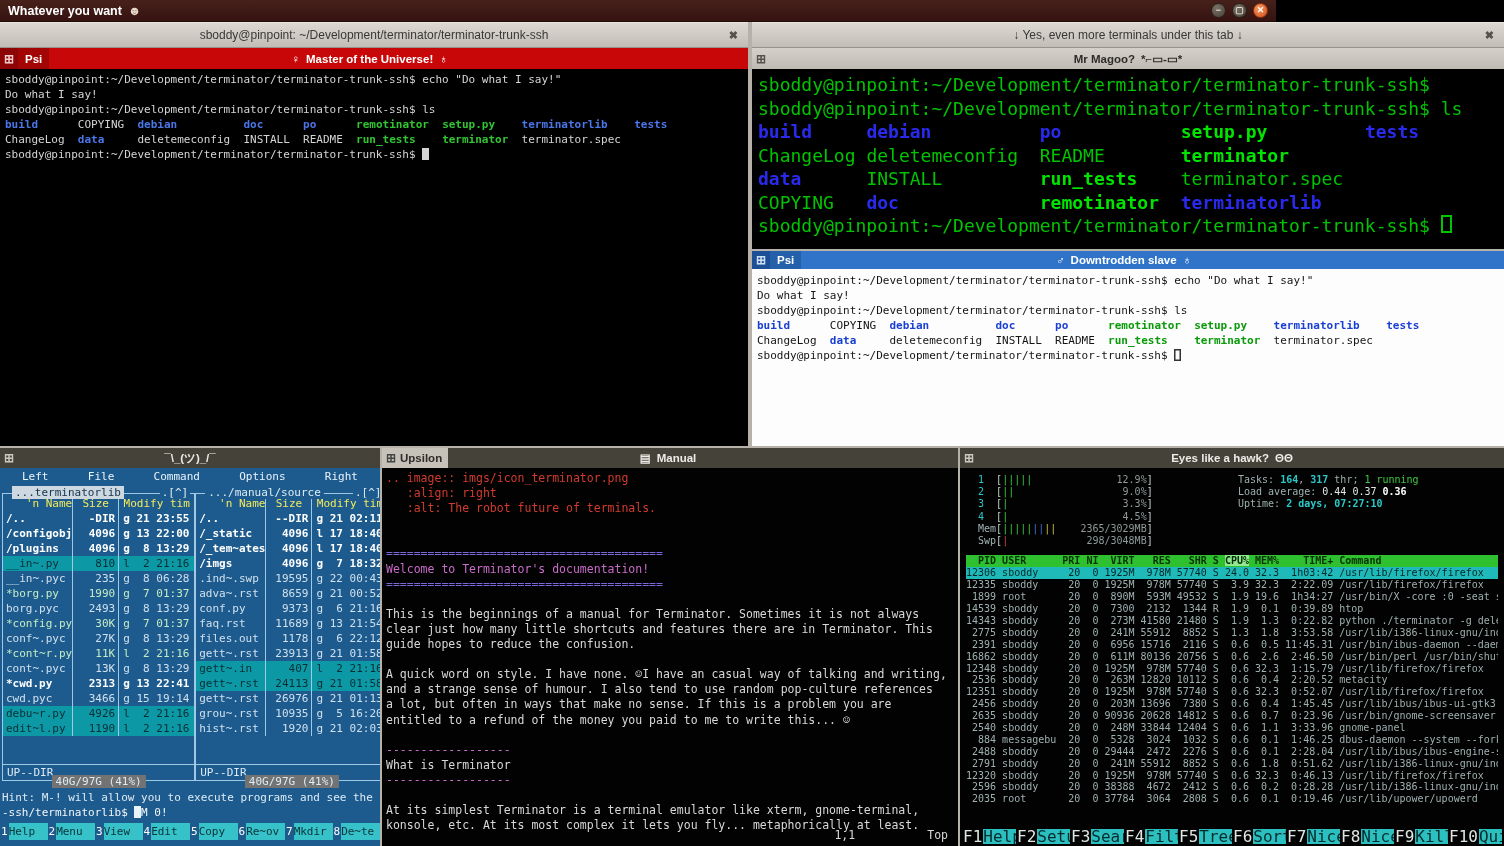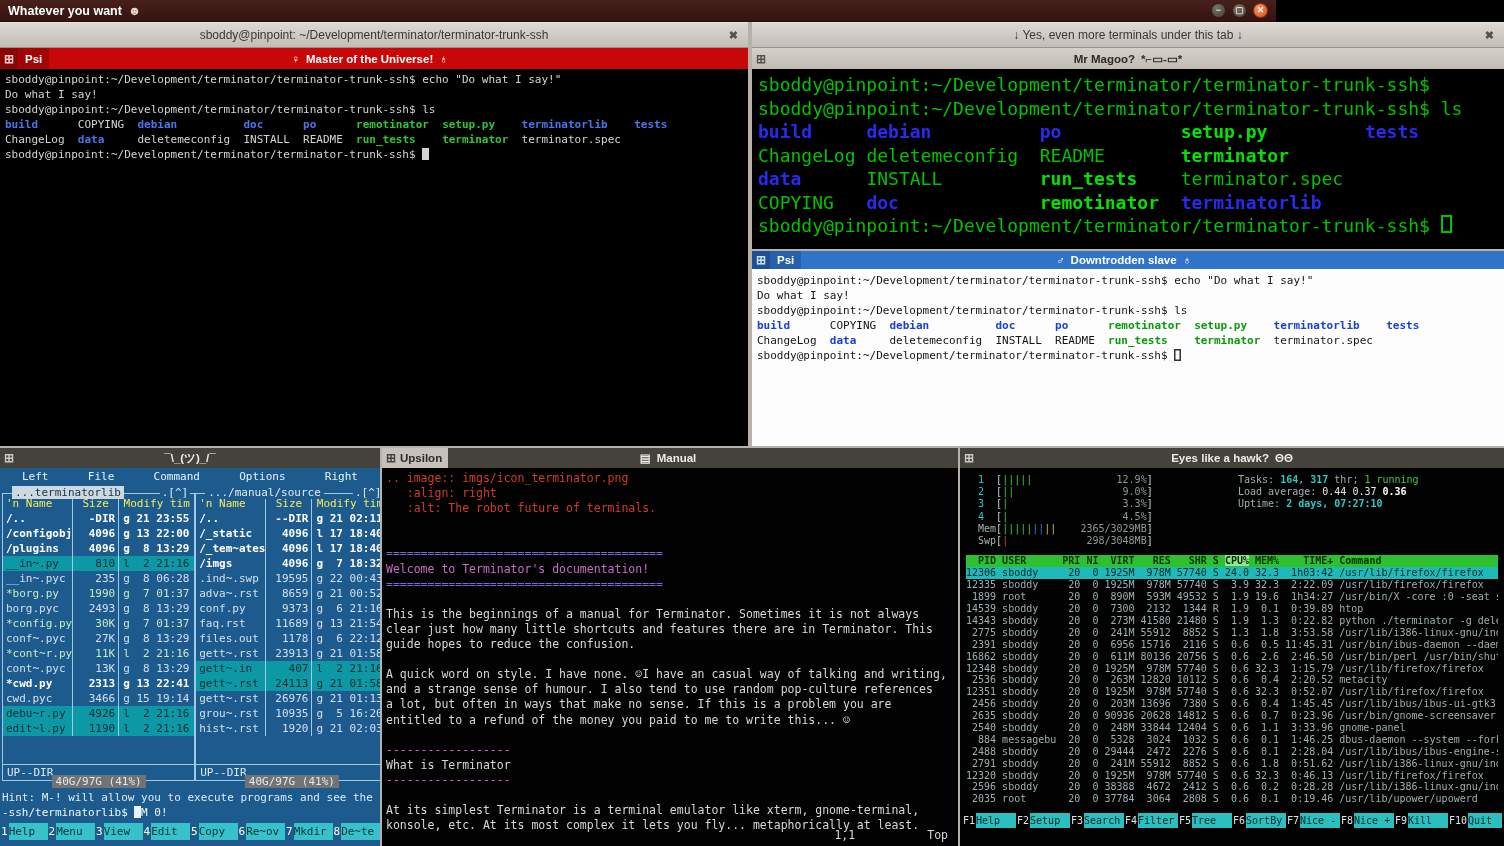--- a/index.html
+++ b/index.html
@@ -57,21 +57,21 @@
 
 #mc-body{position:absolute;background:#1d5b8e;--mcl:#9fc9e4;display:flex;flex-direction:column;overflow:hidden;font-family:"DejaVu Sans Mono",monospace}
 #mc-menu{height:17px;display:flex;justify-content:space-between;padding:2px 22px 0;color:#e9f3fa;font-size:11px}
 #mc-panels{display:flex;height:296px;padding:8px 2px 0;}
 .mcpanel{flex:1;border:1px solid var(--mcl);position:relative;display:flex;flex-direction:column;padding-top:2px}
 .mcpath{position:absolute;top:-8px;left:9px;font-size:11px;padding:0 3px;white-space:nowrap}
 .mcpath.active{background:#cdd8e0;color:#13324c}
 .mcpath.plain{background:#1d5b8e;color:#dcebf5}
 .mccorner{position:absolute;top:-8px;right:4px;font-size:11px;background:#1d5b8e;color:#dcebf5;padding:0 2px}
 .mchdr,.mcrow{display:flex;height:15px;line-height:15px;font-size:11px;white-space:pre}
-.mchdr span{color:#f2ea5c;text-align:left}
+.mchdr span{color:#f2ea5c;text-align:right}
 .mc-name{flex:1;overflow:hidden;padding-left:3px}
 .mc-size{width:46px;text-align:right;border-left:1px solid var(--mcl);padding-right:3px}
 .mc-time{width:76px;border-left:1px solid var(--mcl);padding-left:4px}
 .mchdr .mc-size,.mchdr .mc-time{text-align:center;padding:0}
 .mcrow{color:#cfe0ee}
 .mcrow.dir{color:#ffffff;font-weight:bold}
 .mcrow.exe{color:#c4ecc4}
 .mcrow.cur{color:#ffffff;font-weight:bold}
 .mcrow.sel{background:#0d98a5;color:#0a2e35}
 .mcmini{margin-top:auto;border-top:1px solid var(--mcl);height:16px;line-height:16px;font-size:11px;color:#dcebf5;padding-left:4px}
@@ -102,21 +102,21 @@
 #htop-meters{position:relative}
 #htop-meters .tl{white-space:pre}
 #htop-stats{position:absolute;left:272px;top:0}
 .cyan{color:#2bc8c8}.cyb{color:#2bc8c8;font-weight:bold}
 .grn{color:#41c941}.red2{color:#d34545}.blu{color:#4a6fd8}.yel{color:#cfc33c}
 .gry{color:#8f9a9a}.wb{color:#c8d0d0}.wt{color:#e2e8e8}.wtb{color:#fff;font-weight:bold}
 #htop-header{margin-top:8px;background:#2ec02e;color:#073007;white-space:pre;font-weight:bold}
 #htop-header .hl{background:#90e890;color:#042a04}
 #htop-rows .prow{white-space:pre;height:11.9px;line-height:11.9px;overflow:hidden}
 #htop-rows .prow.sel{background:#1fb9b9;color:#04282a}
-#htop-fn{position:absolute;left:2px;right:2px;bottom:18px;height:15px;font-size:10px}
+#htop-fn{position:absolute;left:2px;right:2px;bottom:2px;height:15px;font-size:16px}
 #htop-fn .fk{color:#dfe6e6;line-height:15px}
 #htop-fn .fv{background:#2bbfbf;color:#062a2c;line-height:15px}
 </style>
 </head>
 <body>
 
 <div id="win-titlebar">
   <span>Whatever you want</span>
   <span class="smiley">☻</span>
   <div class="winbtns">

